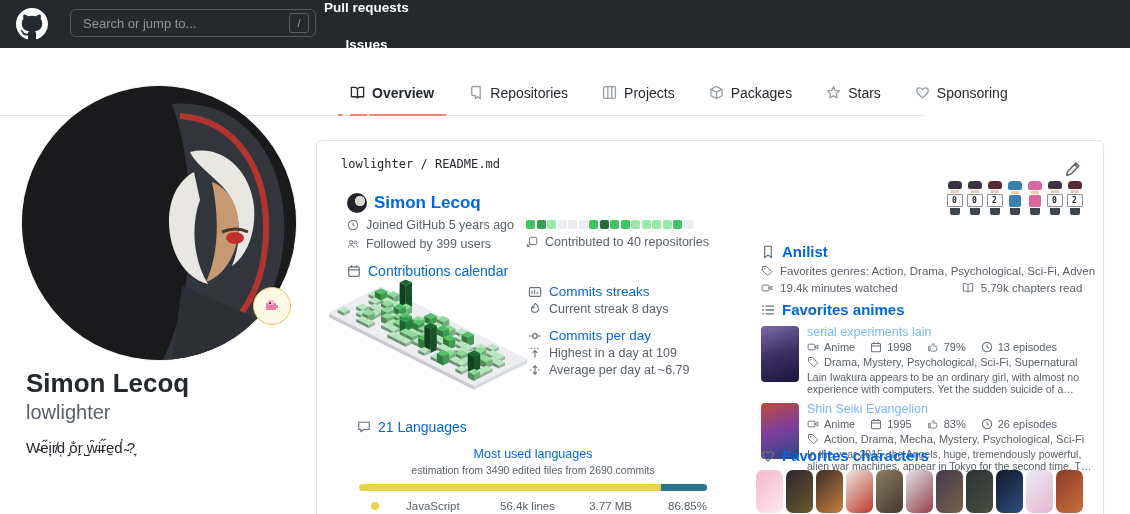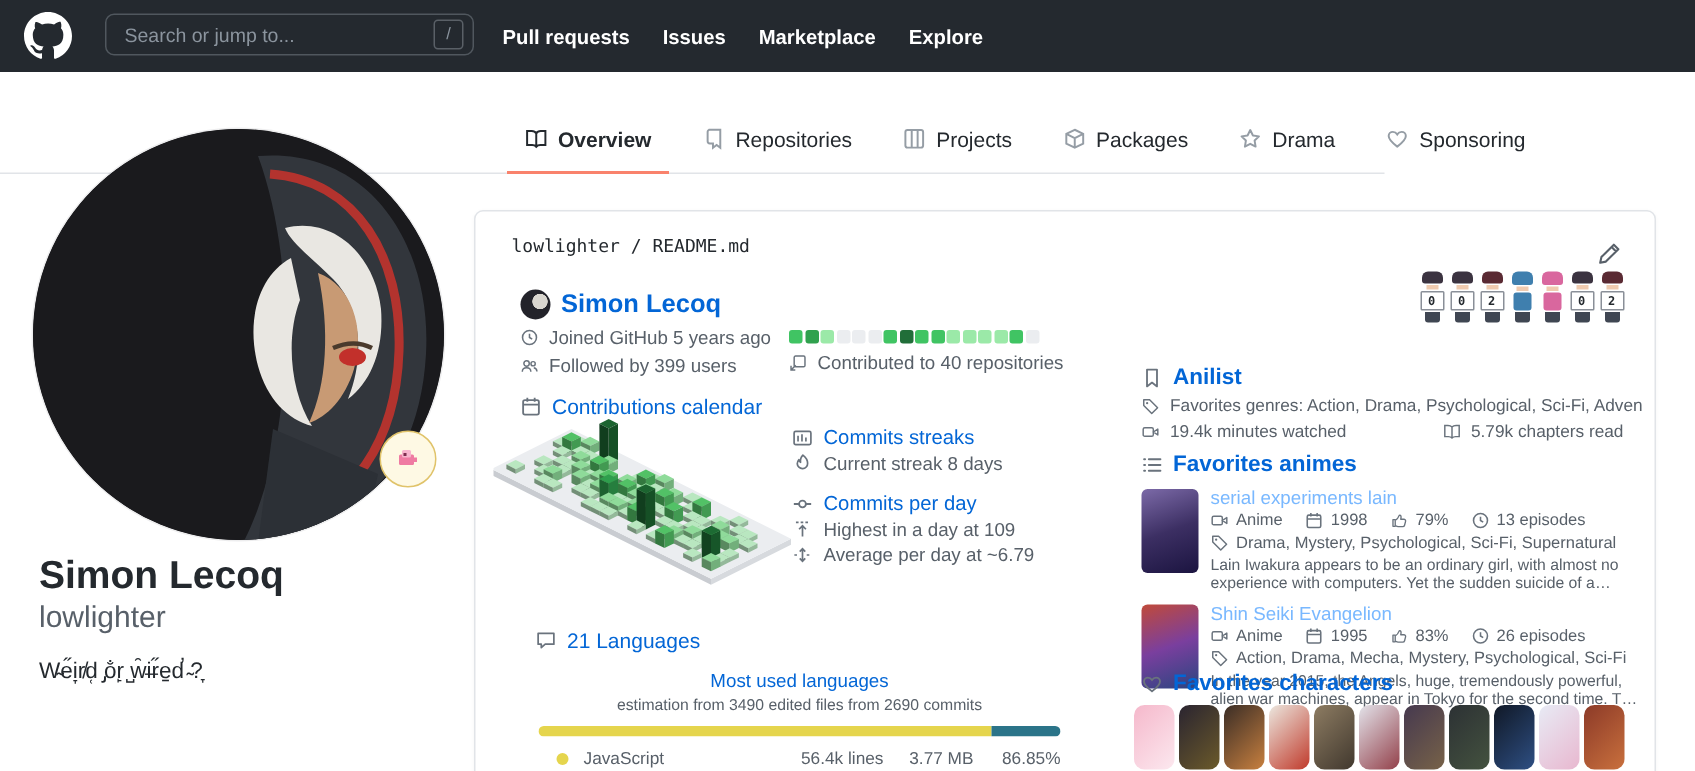--- a/index.html
+++ b/index.html
@@ -8,21 +8,21 @@
   
   .topbar{position:absolute;left:0;top:0;width:1130px;height:48px;background:#24292f;z-index:5;}
   .gh-logo{position:absolute;left:16px;top:8px;width:32px;height:32px;color:#fff;}
   .searchbox{position:absolute;left:70px;top:9px;width:246px;height:28px;border:1px solid #50575e;
              border-radius:6px;display:flex;align-items:center;padding:0 6px 0 10px;box-sizing:border-box;}
   .searchbox input{flex:1;background:transparent;border:none;outline:none;color:#c6cbd1;font-size:13px;
              font-family:"Liberation Sans",sans-serif;}
   .searchbox input::placeholder{color:#8b949e;}
   .slashkey{width:18px;height:18px;border:1px solid #5a6067;border-radius:3px;color:#8b949e;
             font-size:11px;display:flex;align-items:center;justify-content:center;}
-  .topnav{position:absolute;left:335px;top:0;height:48px;display:flex;align-items:center;gap:22px;}
+  .topnav{position:absolute;left:324px;top:0;height:48px;display:flex;align-items:center;gap:22px;flex-direction:column;}
   .topnav span{color:#fff;font-weight:700;font-size:13.5px;cursor:pointer;}
   
   .tabstrip{position:absolute;left:0;top:71px;width:923px;height:44px;border-bottom:1px solid #e1e4e8;z-index:1;}
   .tabs{position:absolute;left:338px;top:0;height:44px;display:flex;gap:10px;}
   .tab{display:flex;align-items:center;gap:7px;padding:0 12px;font-size:14px;color:#24292e;
        border-bottom:2px solid transparent;box-sizing:border-box;height:45px;cursor:pointer;}
   .tab .ticon{width:15px;height:15px;color:#959da5;}
   .tab.active{font-weight:700;border-bottom-color:#f9826c;}
   .tab.active .ticon{color:#24292e;}
   
@@ -60,21 +60,21 @@
   .streaks-block{position:absolute;left:211px;top:143px;width:240px;display:flex;flex-direction:column;gap:3px;}
   .s-title{font-size:13.5px;}
   .s-item{font-size:12.5px;color:#586069;}
   .s-gap{height:6px;}
   
   .langs{position:absolute;left:40px;top:278px;width:352px;}
   .l-head{font-size:14px;margin-left:8px;}
   .l-title{text-align:center;font-size:12.5px;margin-top:12px;}
   .l-caption{text-align:center;font-size:10.5px;color:#586069;margin-top:3px;}
   .l-bar{display:flex;height:7px;border-radius:4px;overflow:hidden;margin:8px 2px 6px 2px;}
-  .l-row{display:flex;align-items:center;font-size:11.5px;color:#586069;height:18px;padding:0 2px 0 14px;}
+  .l-row{display:flex;align-items:center;font-size:11.5px;color:#586069;height:18px;padding:0 2px 0 14px;gap:17px;}
   .l-dot{width:8px;height:8px;border-radius:50%;margin-right:10px;flex:none;}
   .l-name{flex:1;}
   .l-lines{width:78px;text-align:right;}
   .l-size{width:60px;text-align:right;}
   .l-pct{width:58px;text-align:right;}
   
   .sprites{position:absolute;left:628px;top:40px;display:flex;align-items:flex-end;gap:1px;}
   .sprite{width:19px;height:34px;display:flex;flex-direction:column;align-items:center;justify-content:flex-end;gap:1px;}
   .sp-hair{width:14px;height:9px;border-radius:4px 4px 2px 2px;}
   .sp-face{width:8px;height:3px;background:#f0cbb0;}
@@ -239,21 +239,21 @@
       <div class="tab">
         <svg class="ticon" viewBox="0 0 16 16">
             <use href="#i-package"></use>
           </svg>
         <span>Packages</span>
       </div>
       <div class="tab">
         <svg class="ticon" viewBox="0 0 16 16">
             <use href="#i-star"></use>
           </svg>
-        <span>Drama</span>
+        <span>Stars</span>
       </div>
       <div class="tab">
         <svg class="ticon" viewBox="0 0 16 16">
             <use href="#i-heart"></use>
           </svg>
         <span>Sponsoring</span>
       </div>
     </div>
   </nav>
 

